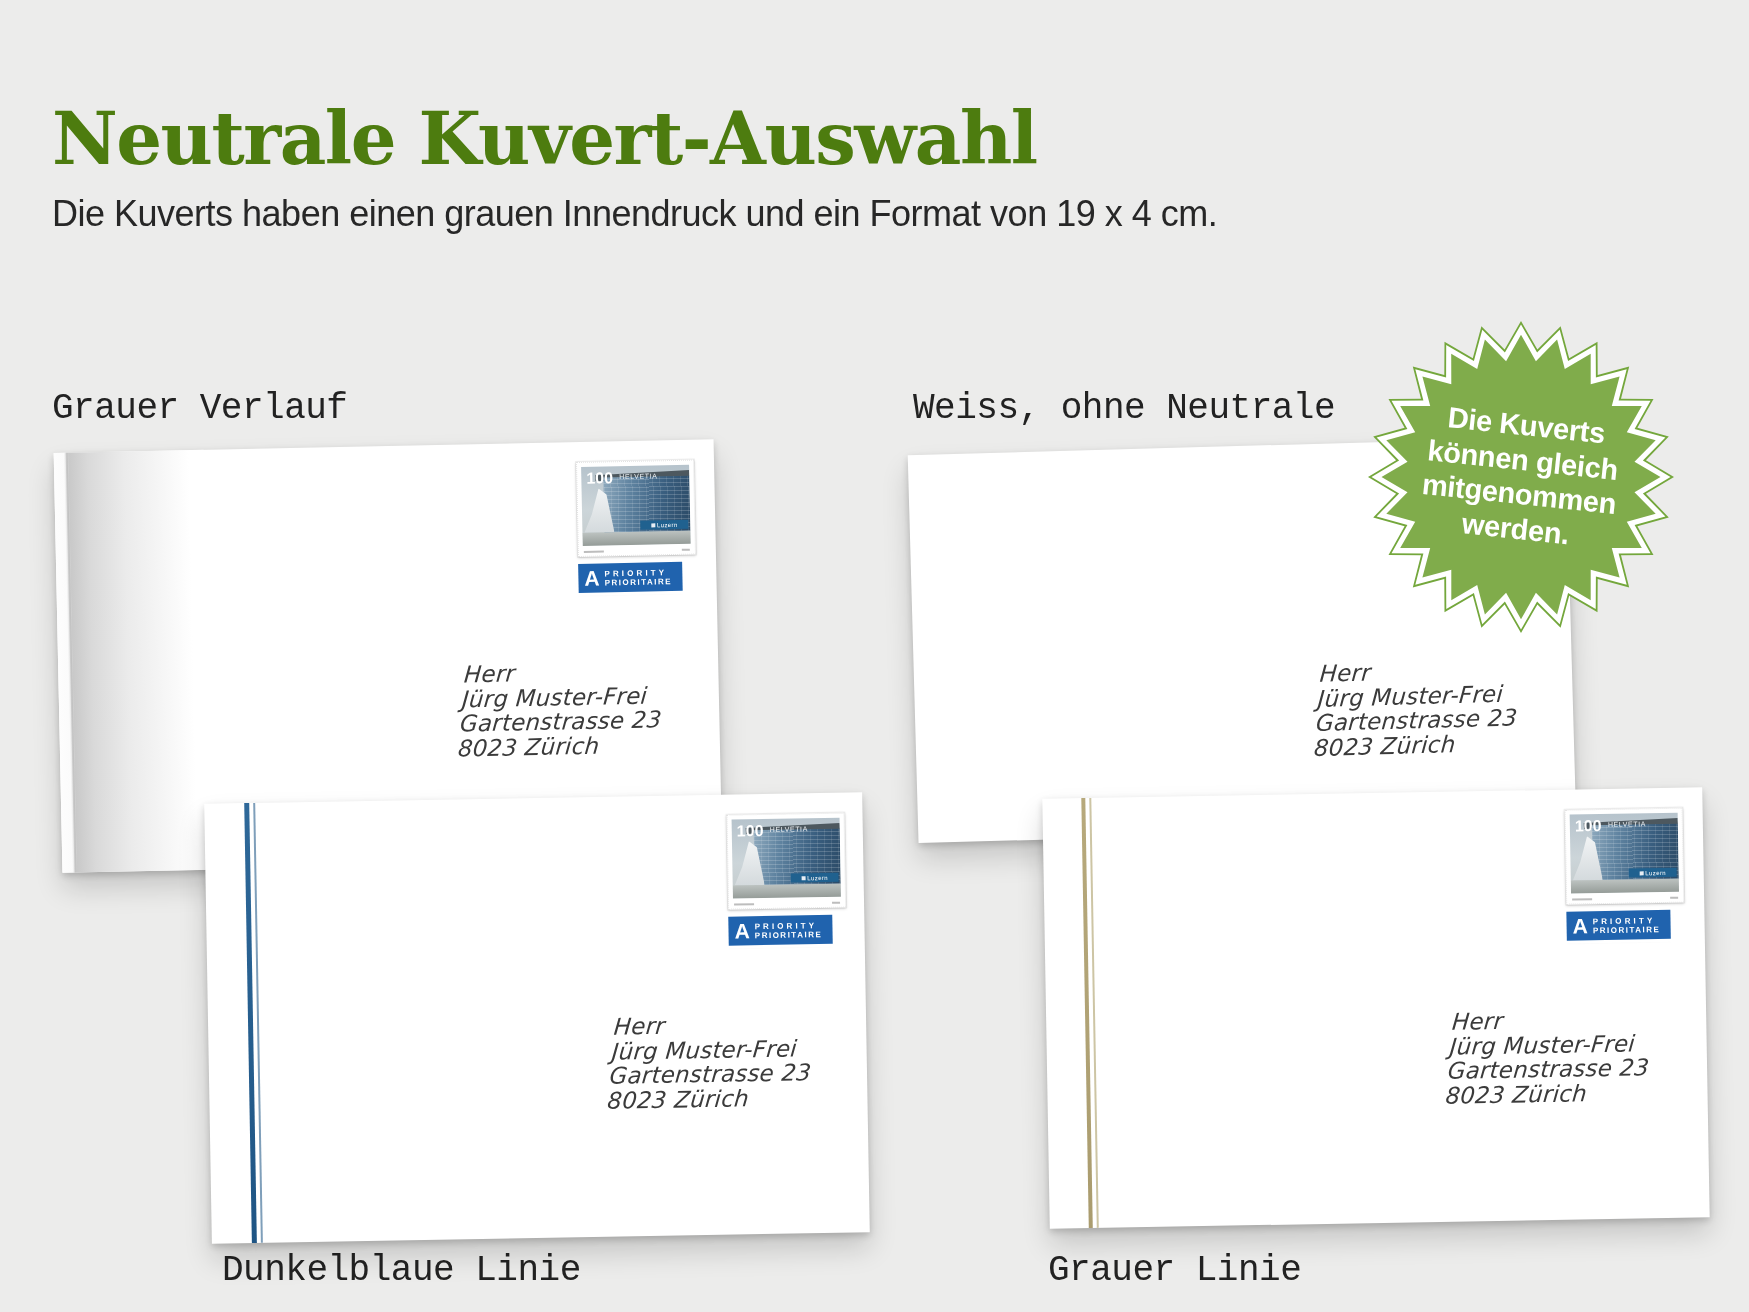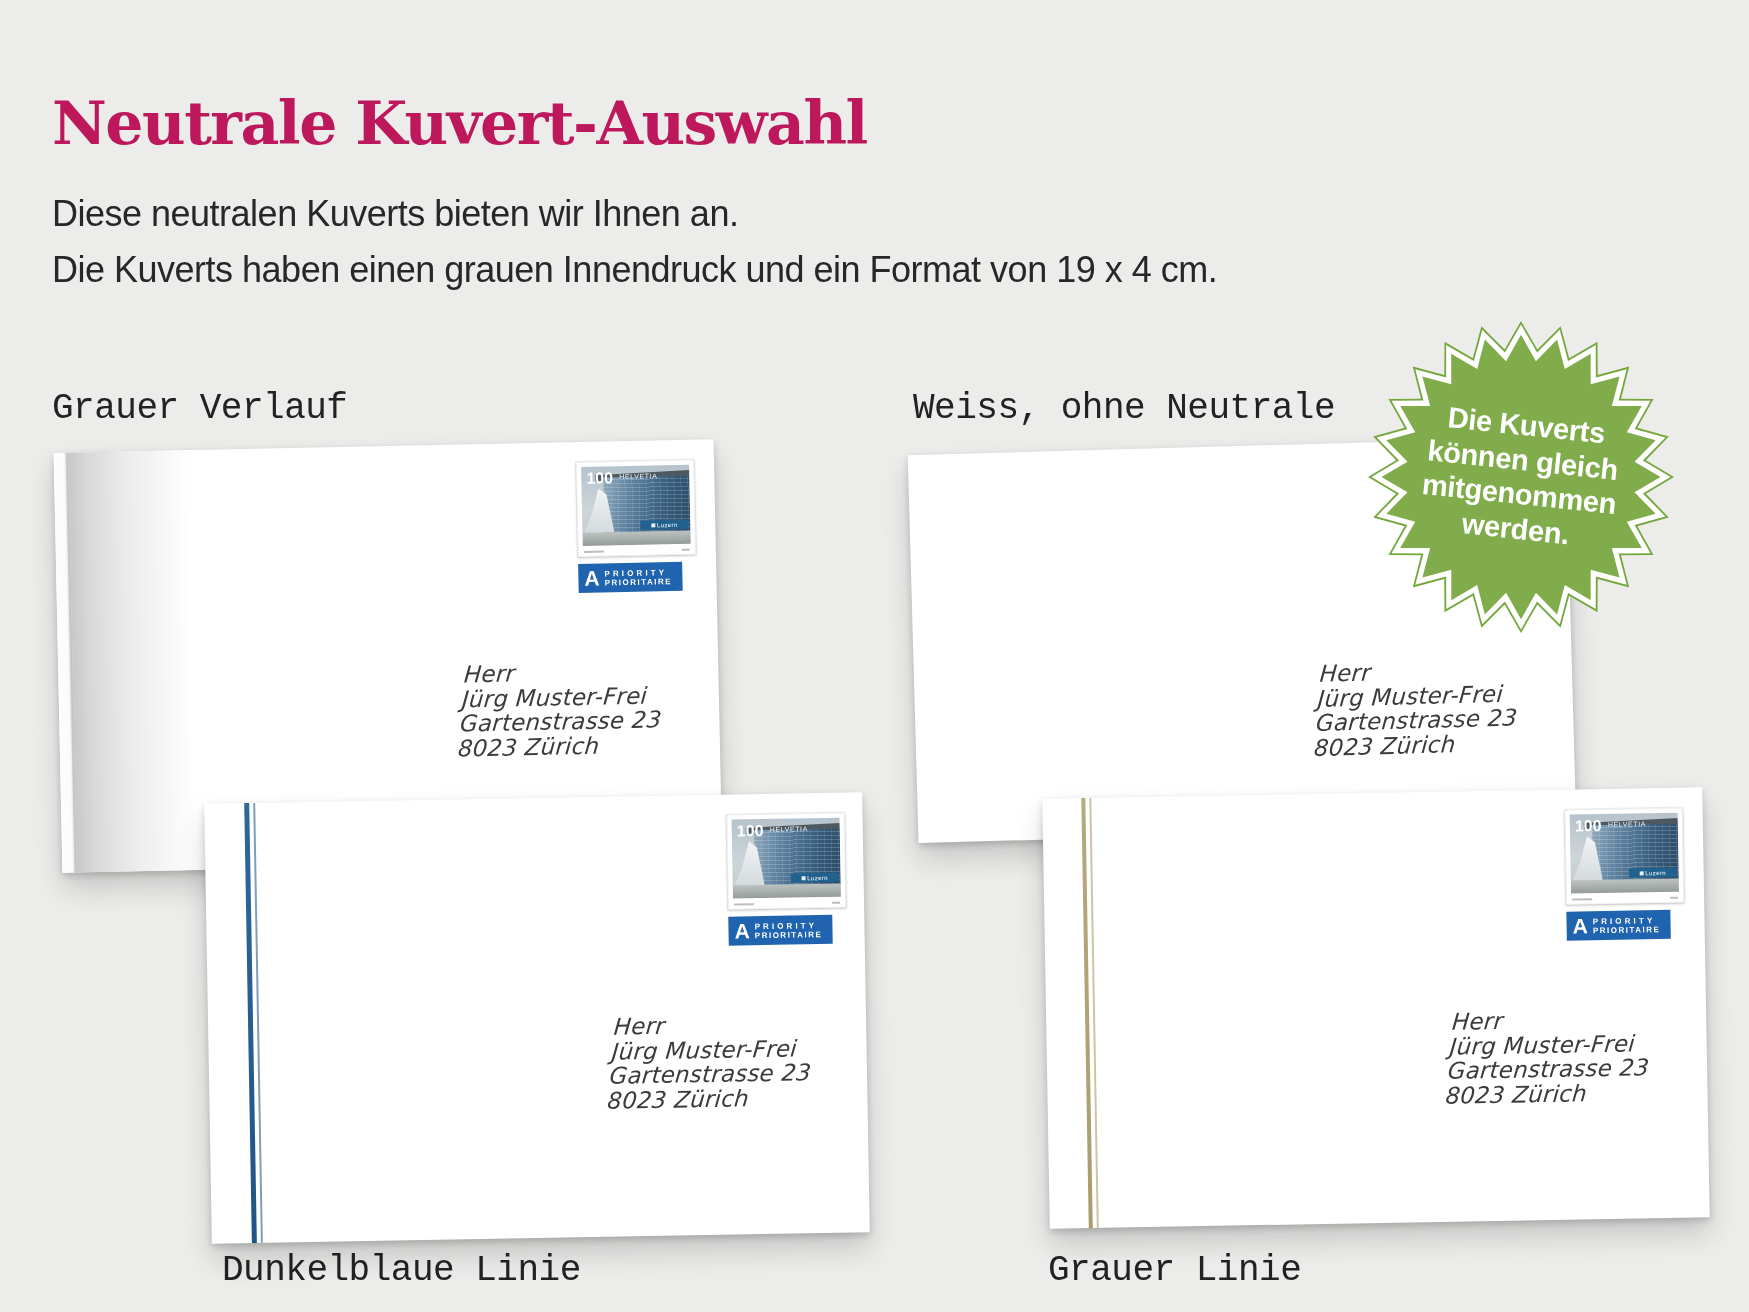--- a/index.html
+++ b/index.html
@@ -5,21 +5,21 @@
   html,body{margin:0;padding:0;}
   body{
     width:1749px;height:1312px;position:relative;overflow:hidden;
     background:#ececeb;
     font-family:"Liberation Sans", sans-serif;
   }
   
   .title{
     position:absolute;left:52px;top:48px;
     font-family:"DejaVu Serif", serif;font-weight:700;
-    font-size:60px;letter-spacing:-1.5px;color:#be185d;white-space:nowrap;
+    font-size:72px;letter-spacing:-1.5px;color:#4d7c0f;white-space:nowrap;
   }
   .intro{
     position:absolute;left:52px;top:186px;
     font-size:36px;line-height:56px;letter-spacing:-0.5px;color:#272727;white-space:nowrap;
   }
   .env-label{
     position:absolute;font-size:36px;letter-spacing:-0.5px;color:#222;white-space:nowrap;font-family:Liberation Mono, monospace;
   }
   .lbl-tl{left:52px;top:388px;}
   .lbl-tr{left:913px;top:388px;}
@@ -110,21 +110,20 @@
     transform:rotate(6deg);
     color:#fff;font-size:29px;font-weight:700;line-height:34.5px;
     letter-spacing:-0.3px;text-align:center;
   }
 </style>
 </head>
 <body>
 
 <h1 class="title">Neutrale Kuvert-Auswahl</h1>
 <div class="intro">
-  <div>Diese neutralen Kuverts bieten wir Ihnen an.</div>
   <div>Die Kuverts haben einen grauen Innendruck und ein Format von 19 x 4 cm.</div>
 </div>
 
 <div class="env-label lbl-tl">Grauer Verlauf</div>
 <div class="env-label lbl-tr">Weiss, ohne Neutrale</div>
 <div class="env-label lbl-bl">Dunkelblaue Linie</div>
 <div class="env-label lbl-br">Grauer Linie</div>
 
 <div class="env env1">
   <div class="fold"></div>

